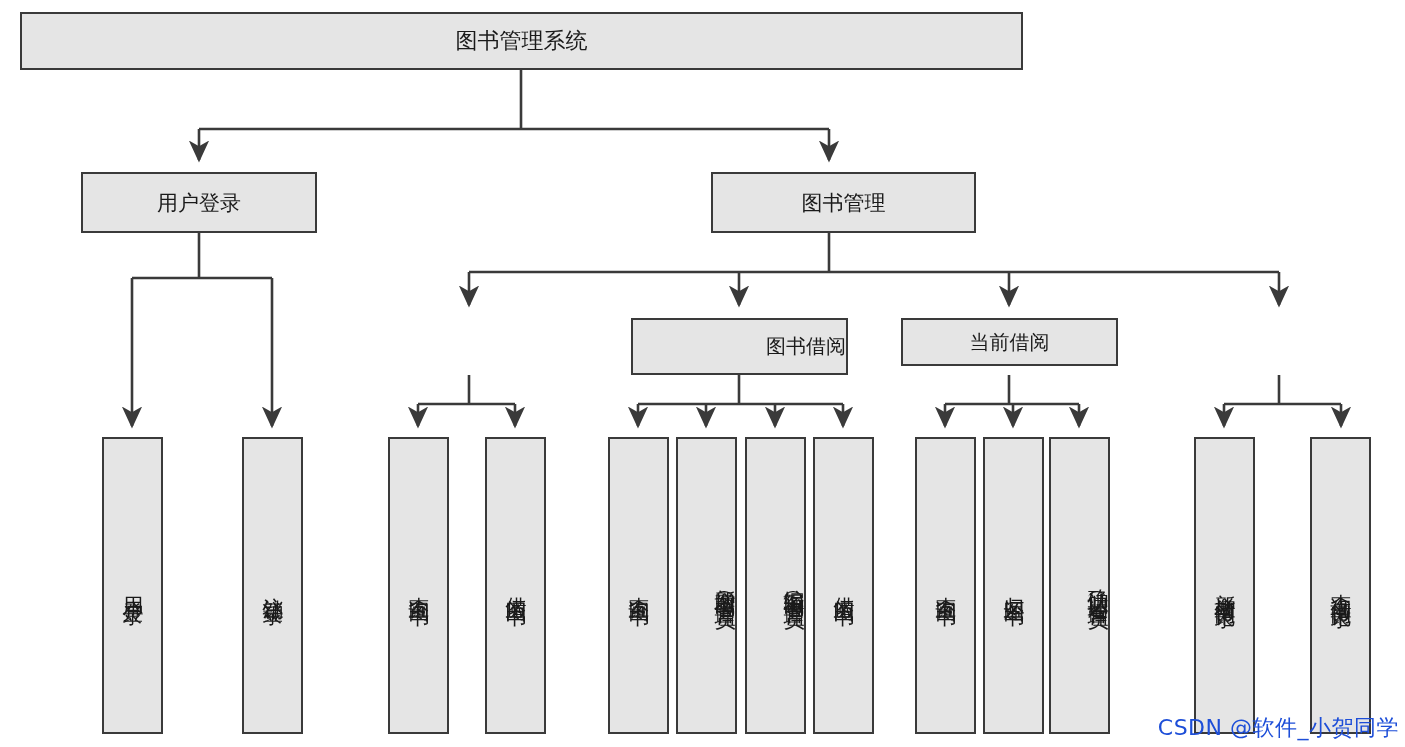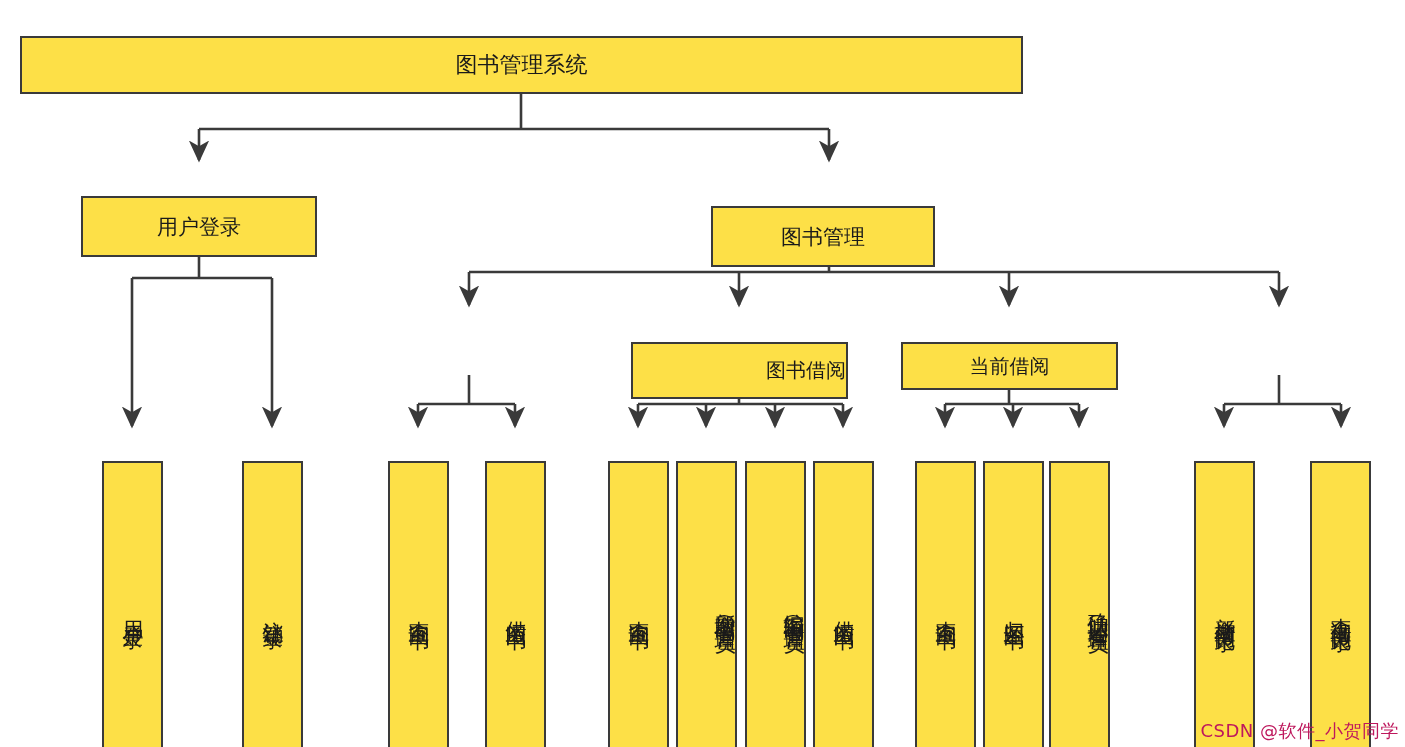--- a/index.html
+++ b/index.html
@@ -21,28 +21,27 @@
     position: absolute;
     left: 0;
     top: 0;
     width: 1405px;
     height: 747px;
     pointer-events: none;
   }
   .node {
     position: absolute;
     box-sizing: border-box;
-    background: #fde047;
+    background: #e5e5e5;
     border: 2px solid #3a3a3a;
     display: flex;
     align-items: center;
     justify-content: center;
     color: #1a1a1a;
     z-index: 2;
-    margin-top: 24px;
   }
   .node.root {
     font-size: 22px;
   }
   .node.level2 {
     font-size: 21px;
   }
   .node.level3 {
     font-size: 20px;
   }
@@ -63,22 +62,22 @@
   .label {
     white-space: pre-line;
   }
   .leaf .label {
     white-space: nowrap;
   }
   #watermark {
     position: absolute;
     right: 6px;
     bottom: 4px;
-    font-size: 18px;
-    color: #be185d;
+    font-size: 22px;
+    color: #1d4ed8;
     letter-spacing: 0.5px;
     z-index: 3;
     white-space: nowrap;
   }
 </style>
 </head>
 <body>
 
 <div id="canvas">
 
@@ -132,21 +131,21 @@
     </g>
   </svg>
 
   <div class="node root" style="left:20px; top:12px; width:1003px; height:58px;">
     <span class="label">图书管理系统</span>
   </div>
 
   <div class="node level2" style="left:81px; top:172px; width:236px; height:61px;">
     <span class="label">用户登录</span>
   </div>
-  <div class="node level2" style="left:711px; top:182px; width:224px; height:61px;">
+  <div class="node level2" style="left:711px; top:172px; width:265px; height:61px;">
     <span class="label">图书管理</span>
   </div>
 
   <div class="node level3" style="left:631px; top:318px; width:217px; height:57px;justify-content:flex-end;">
     <span class="label">图书借阅</span>
   </div>
   <div class="node level3" style="left:901px; top:318px; width:217px; height:48px;">
     <span class="label">当前借阅</span>
   </div>
 

